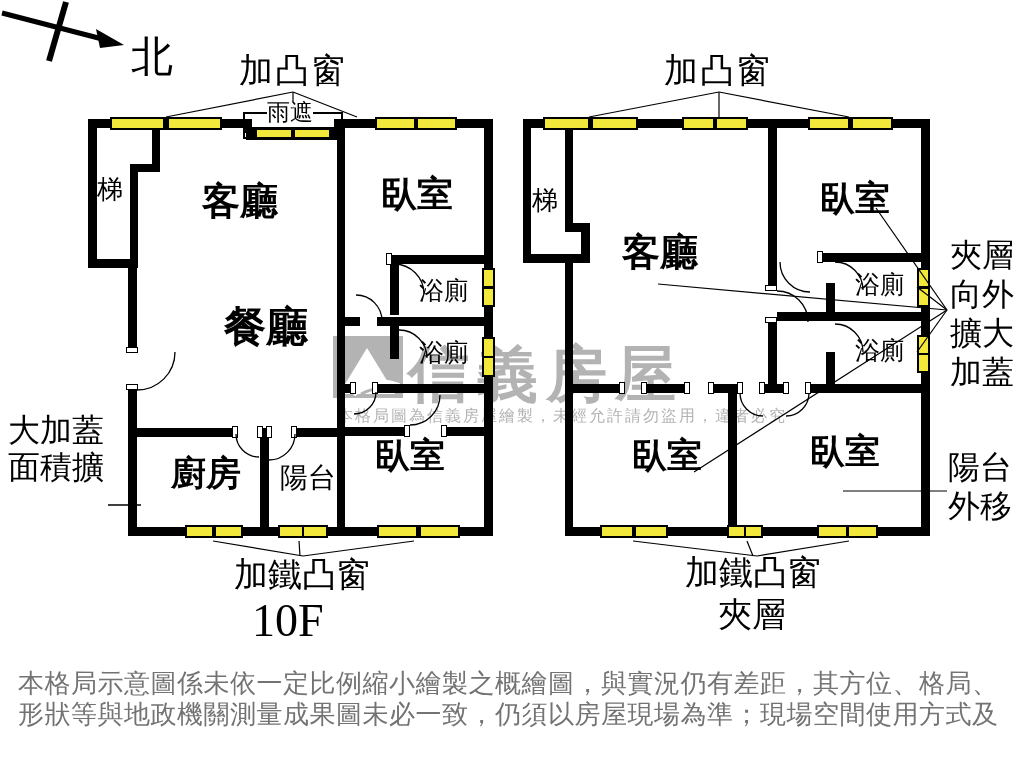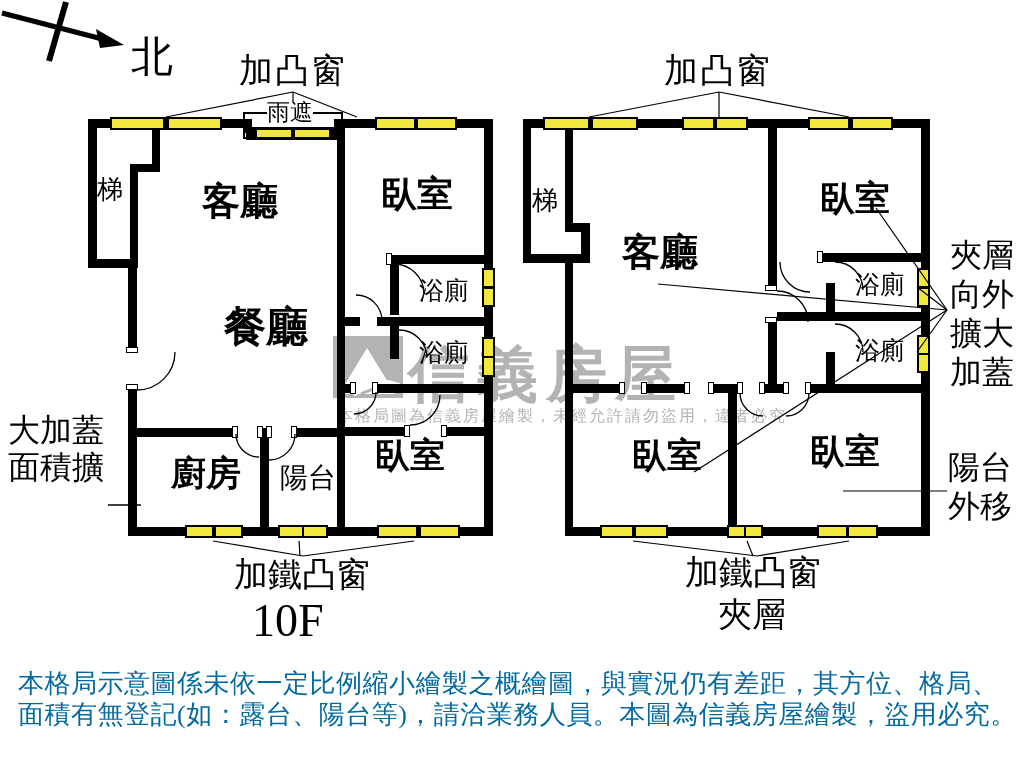--- a/index.html
+++ b/index.html
@@ -14,21 +14,21 @@
   .lbl{position:absolute;color:#000;white-space:nowrap;line-height:1;z-index:6;}
   .note{position:absolute;color:#000;z-index:6;line-height:1.2;}
   .note div{white-space:nowrap;}
   #lines{position:absolute;left:0;top:0;z-index:5;pointer-events:none;}
   #wm-brand{position:absolute;left:408px;top:334px;font-size:61px;font-weight:bold;
             letter-spacing:8px;z-index:1;white-space:nowrap;text-align:center;}
   #wm-notice{position:absolute;left:337px;top:406px;font-size:16px;letter-spacing:2px;
              z-index:1;white-space:nowrap;}
   #wm-logo{position:absolute;left:333px;top:336px;width:70px;height:62px;z-index:1;}
   #disclaimer{position:absolute;left:18px;top:668px;width:992px;font-size:26px;
-              line-height:31px;color:#0369a1;z-index:6;letter-spacing:0.5px;}
+              line-height:31px;color:#737373;z-index:6;letter-spacing:0.5px;}
   #disclaimer div{white-space:nowrap;}
   .rm{font-weight:bold;}
 </style>
 </head>
 <body>
 
 <div id="canvas">
 
   <div id="wm-logo">
     <svg width="70" height="62" viewBox="0 0 70 62">
@@ -228,16 +228,16 @@
     <div>加蓋</div>
   </div>
 
   <div class="note" style="left:948px;top:448px;font-size:32px;line-height:39px">
     <div>陽台</div>
     <div>外移</div>
   </div>
 
   <div id="disclaimer">
     <div>本格局示意圖係未依一定比例縮小繪製之概繪圖，與實況仍有差距，其方位、格局、</div>
-    <div>面積有無登記(如：露台、陽台等)，請洽業務人員。本圖為信義房屋繪製，盜用必究。</div>
+    <div>形狀等與地政機關測量成果圖未必一致，仍須以房屋現場為準；現場空間使用方式及</div>
   </div>
 
 </div>
 
 </body></html>

